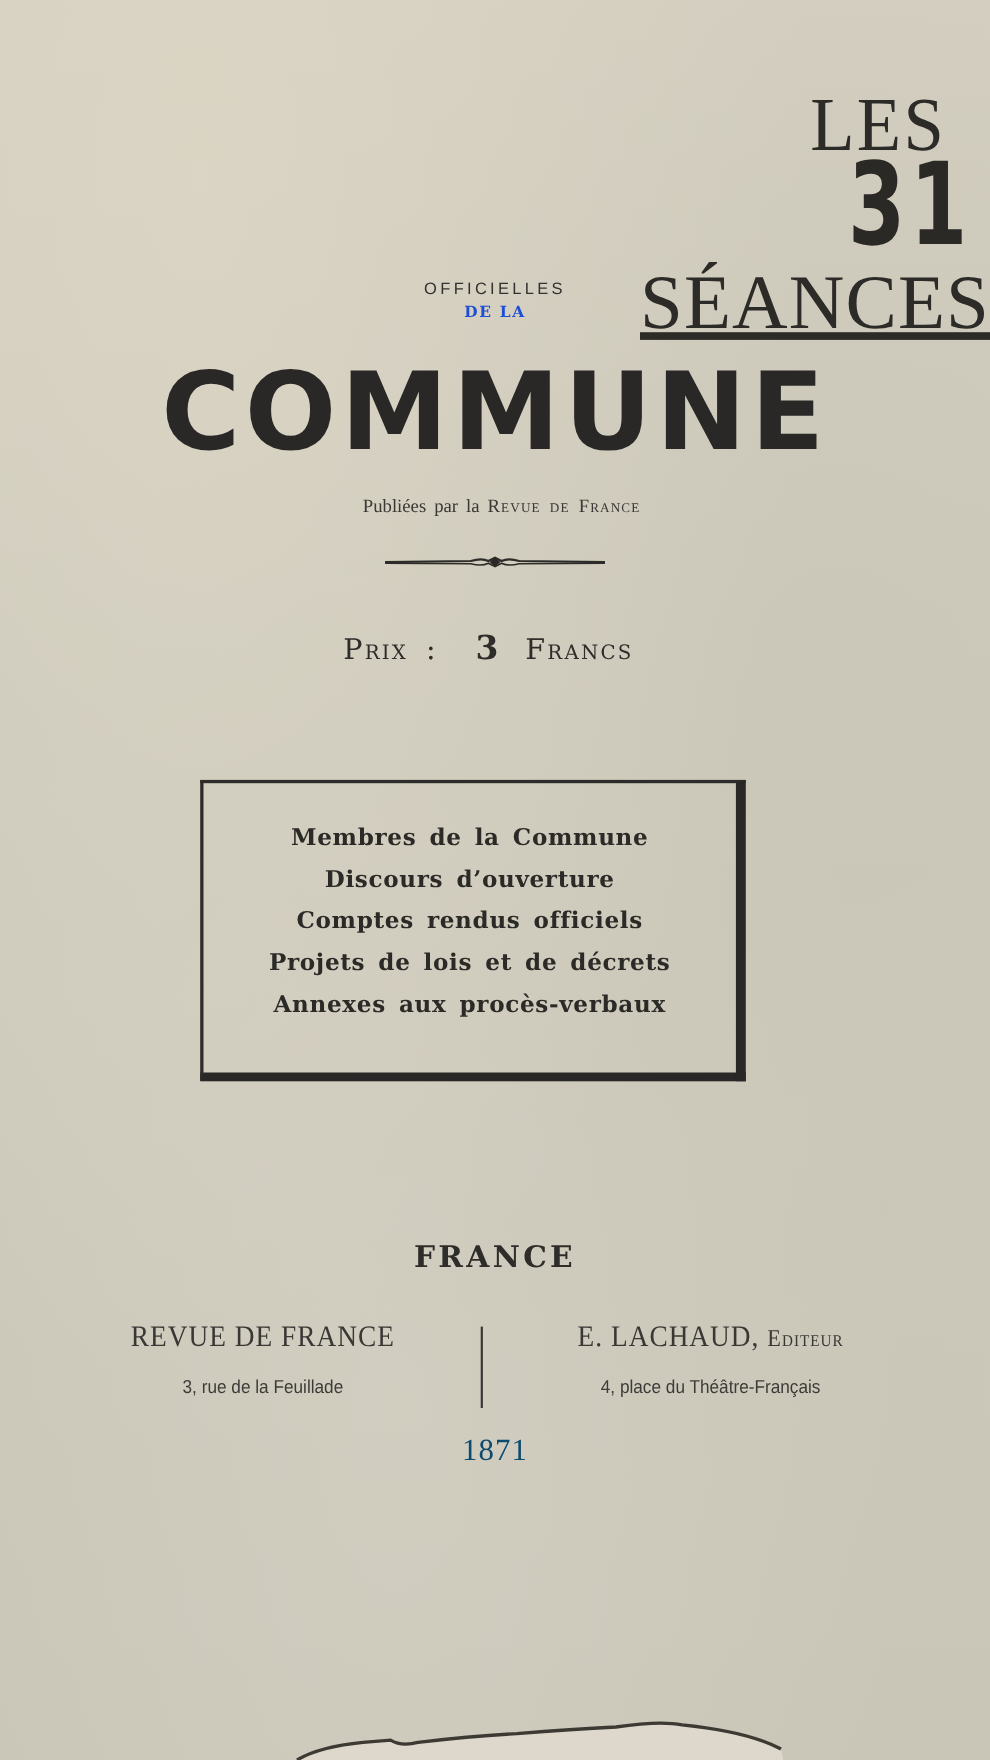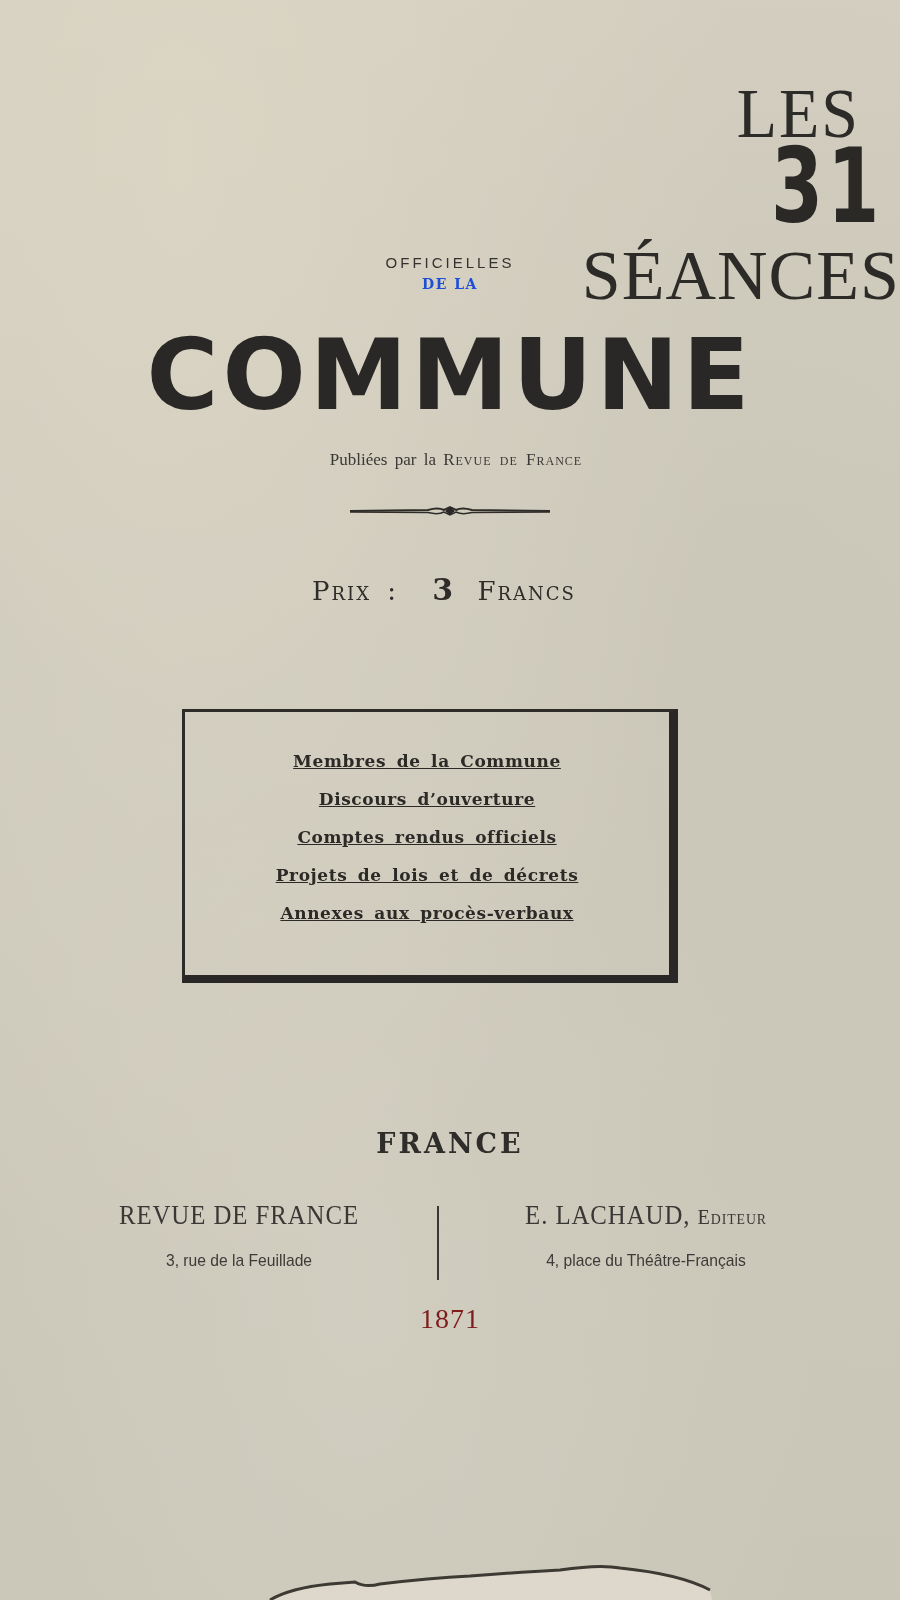--- a/index.html
+++ b/index.html
@@ -59,20 +59,21 @@
       letter-spacing: 6px;
     }
     .title-seances {
       font-family: "Liberation Serif", "DejaVu Serif", serif;
       font-size: 70px;
       letter-spacing: 1px;
       color: #2d2b28;
       margin-left: 38px;
       position: relative;
       top: -12px;
+      text-decoration: underline;
     }
     .officielles {
       top: 210px;
       font-family: "Liberation Sans", "DejaVu Sans", sans-serif;
       font-size: 15px;
       letter-spacing: 3px;
       color: #343230;
       margin-top: 44px;
     }
     .de-la {
@@ -140,27 +141,26 @@
     }
     .contents-list {
       list-style: none;
       margin: 0;
       padding: 0;
       text-align: center;
     }
     .contents-list li {
       font-family: "DejaVu Serif", serif;
       font-weight: bold;
-      font-size: 17px;
+      font-size: 21px;
       line-height: 38px;
       color: #2c2a27;
       letter-spacing: 0.6px;
       word-spacing: 4px;
       white-space: nowrap;
-      text-decoration: underline;
     }
 
     .paris {
       top: 1128px;
       font-family: "DejaVu Serif", serif;
       font-weight: bold;
       font-size: 27px;
       letter-spacing: 3px;
       color: #2f2d2a;
     }
@@ -206,21 +206,21 @@
       width: 2px;
       height: 74px;
       background: #3a3835;
     }
 
     .year {
       top: 1303px;
       font-family: "Liberation Serif", "DejaVu Serif", serif;
       font-size: 28px;
       letter-spacing: 1px;
-      color: #7f1d1d;
+      color: #0c4a6e;
     }
 
     .torn-edge {
       position: absolute;
       left: 0;
       top: 1560px;
       width: 900px;
       height: 40px;
     }
     .torn-edge svg { display: block; }

